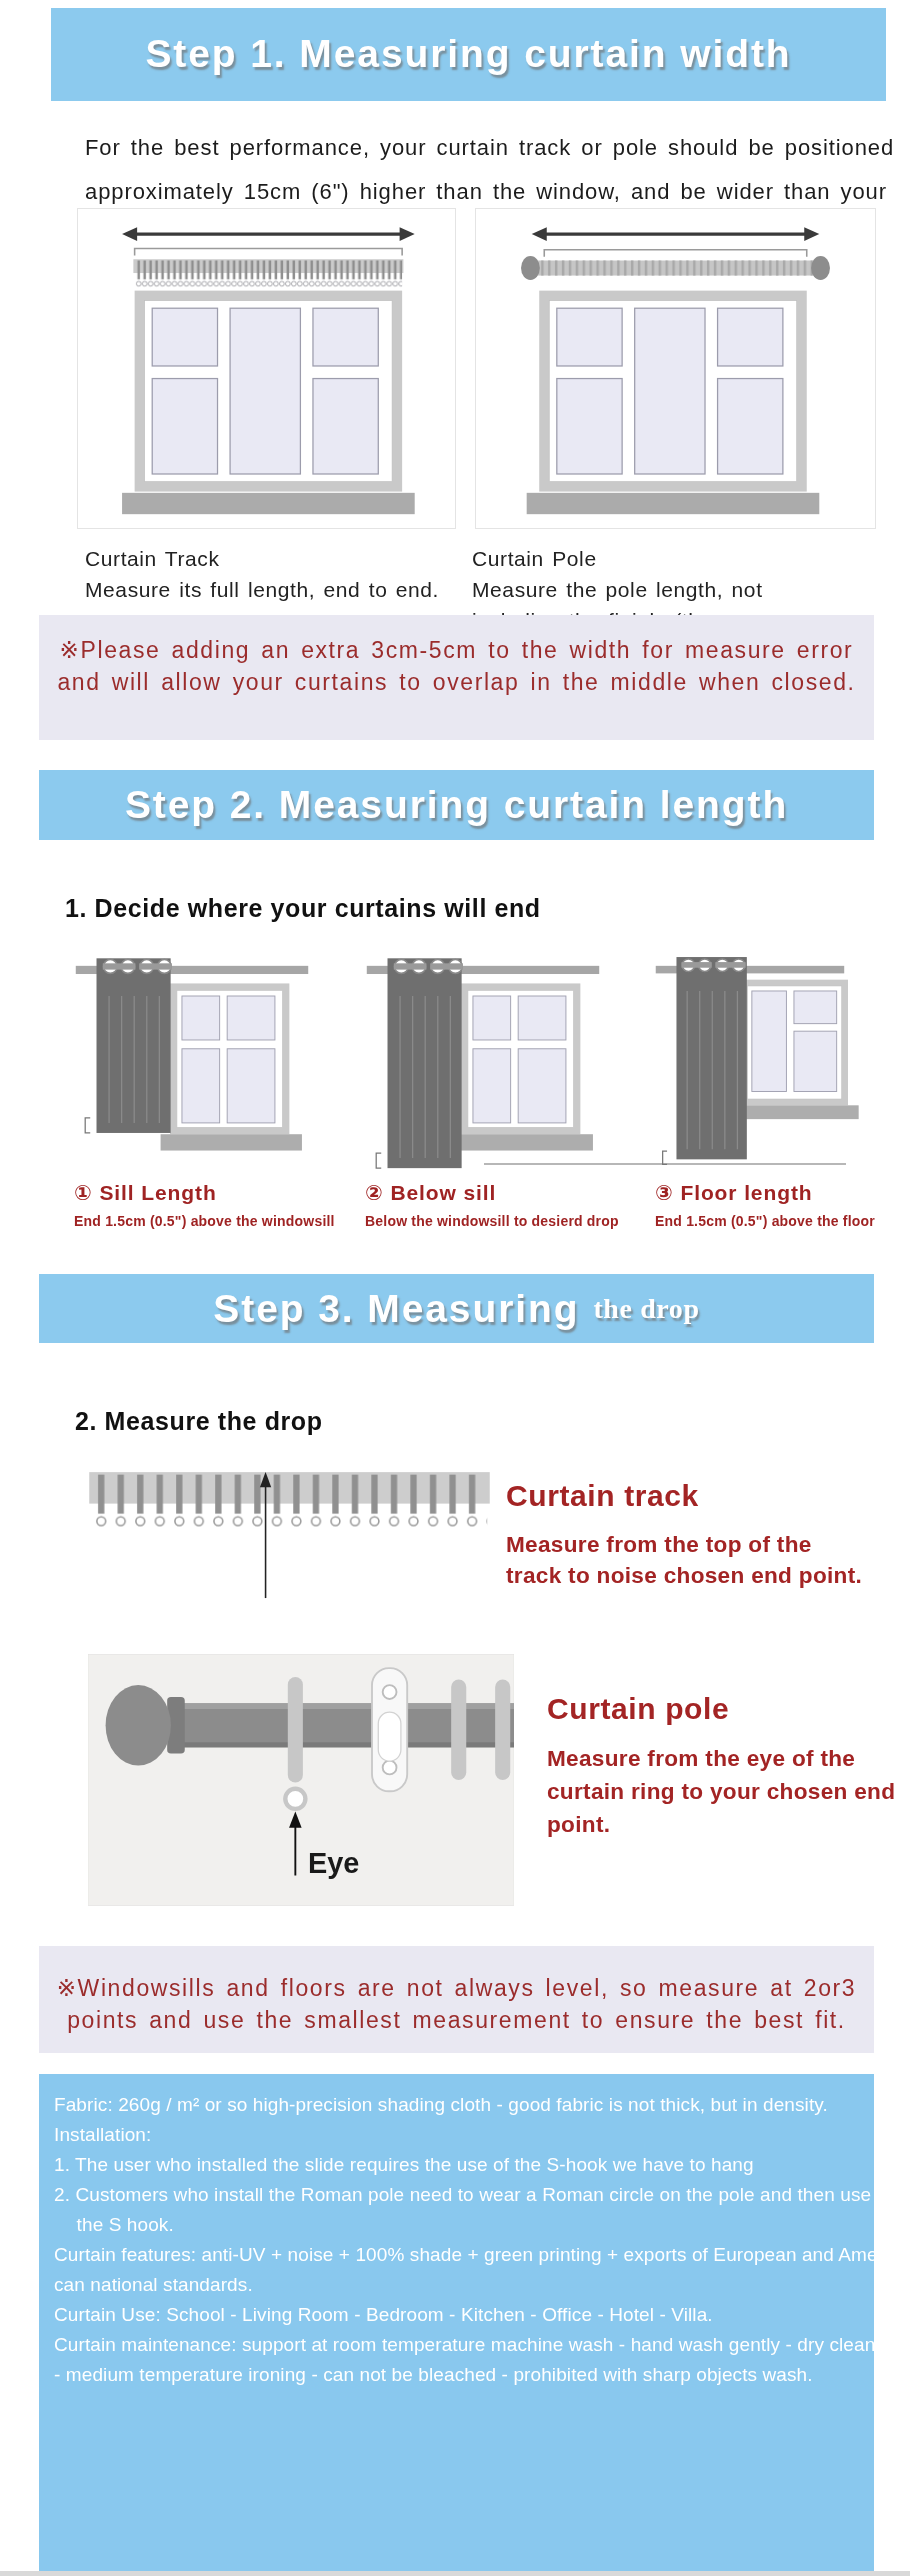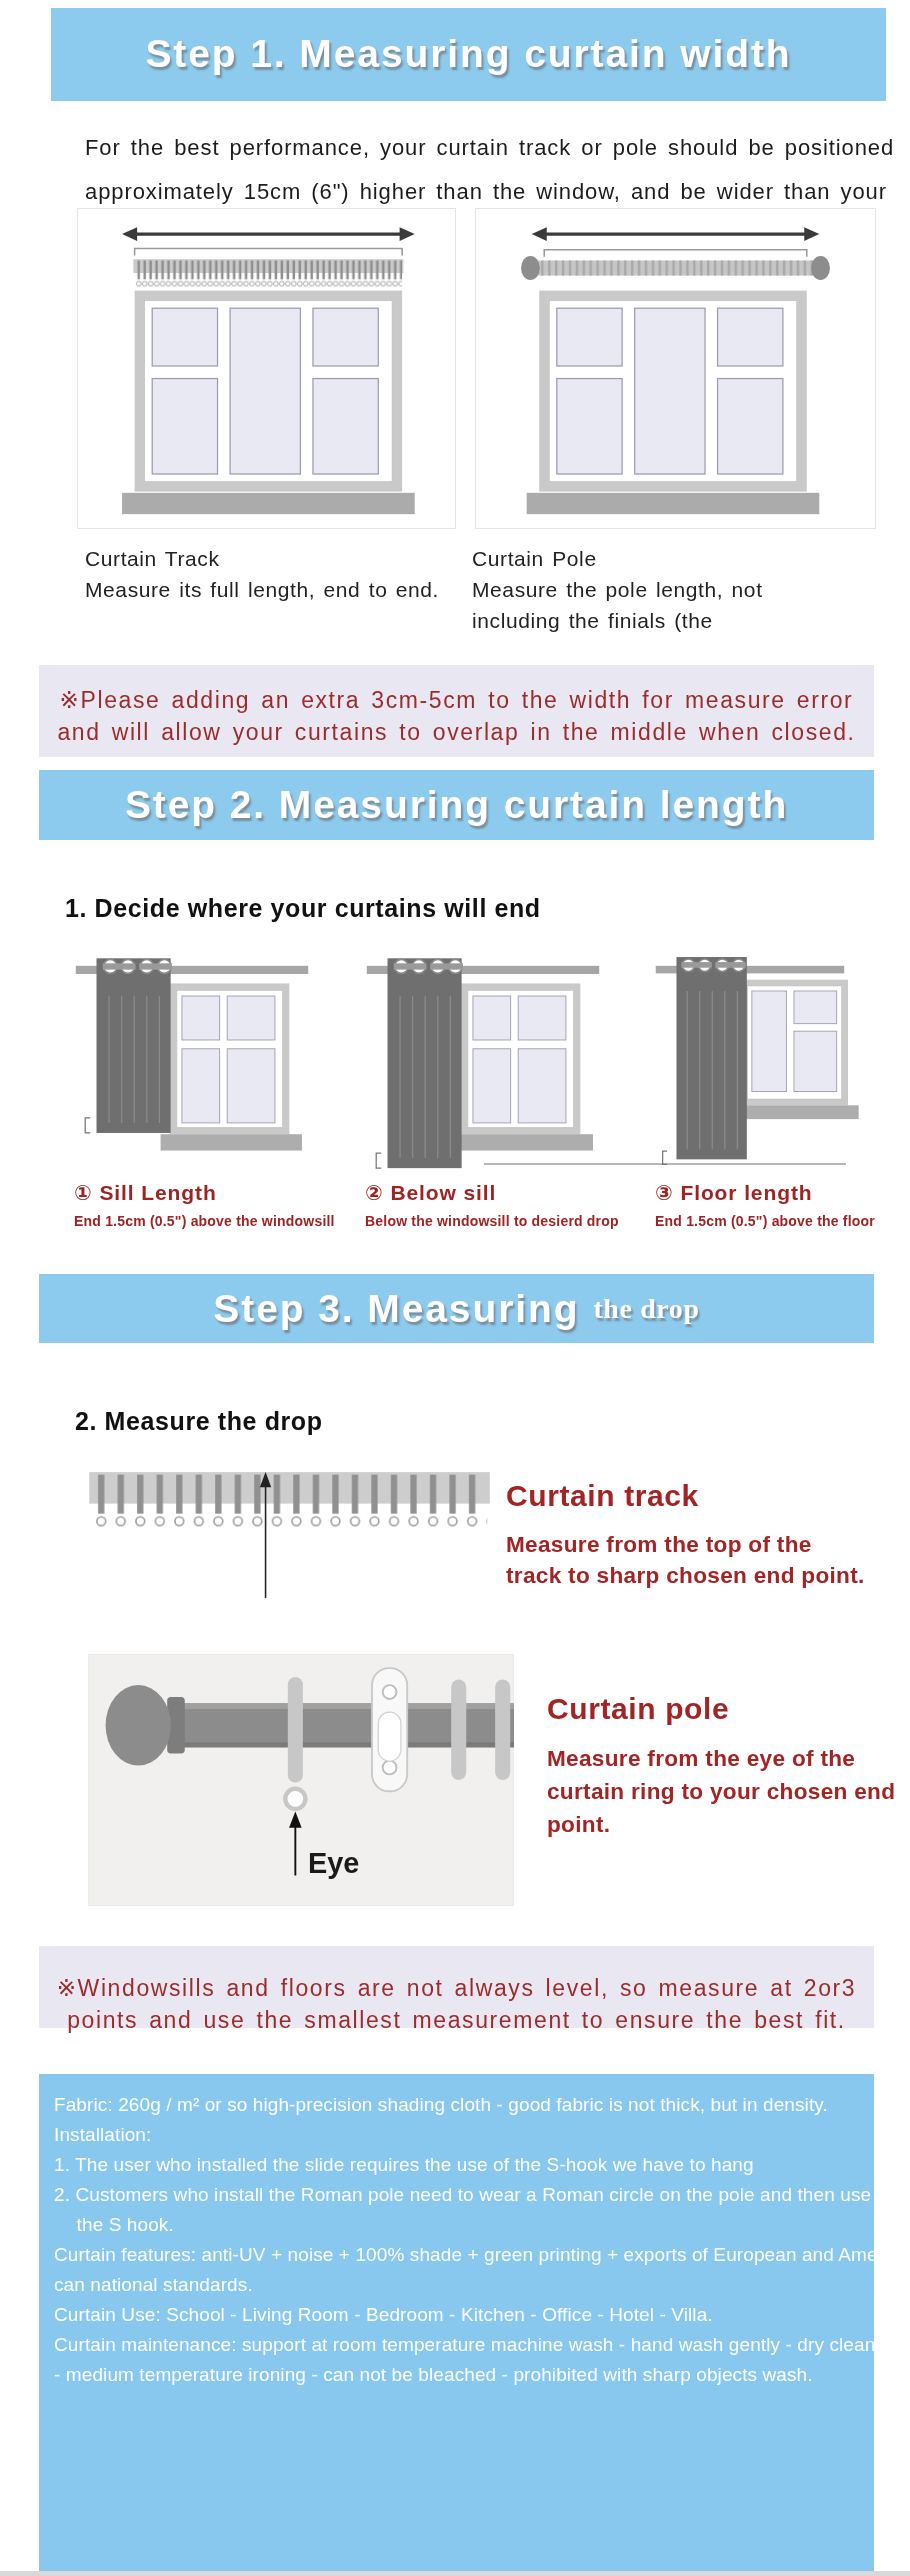--- a/index.html
+++ b/index.html
@@ -35,22 +35,22 @@
   .figbox.right{left:475px;width:399px;}
 
   .figcap{top:543px;color:#222222;font-size:21px;line-height:31px;letter-spacing:0.6px;word-spacing:1.9px;}
   .figcap.track{left:85px;} .figcap.pole{left:472px;}
 
   
   .note{
     left:39px;width:835px;background:#E9E8F2;text-align:center;
     color:#9B2C2C;font-size:23px;line-height:32px;letter-spacing:1.6px;word-spacing:3.1px;
   }
-  .note1{top:665px;height:92px;padding-top:19px;box-sizing:border-box;}
-  .note2{top:1946px;height:82px;padding-top:26.4px;box-sizing:border-box;}
+  .note1{top:615px;height:125px;padding-top:19px;box-sizing:border-box;}
+  .note2{top:1946px;height:107px;padding-top:26.4px;box-sizing:border-box;}
 
   .subhead{font-weight:bold;color:#111111;font-size:25px;letter-spacing:0.6px;}
 
   
   .optcap{top:1181px;}
   .optcap .t{font-size:21px;font-weight:bold;color:#9F2323;letter-spacing:0.9px;}
   .optcap .d{font-size:14px;font-weight:bold;color:#9F2323;margin-top:7.5px;letter-spacing:0.2px;}
 
   
   .redblock h3{margin:0;font-size:30px;font-weight:bold;color:#A32424;letter-spacing:0.6px;}
@@ -299,21 +299,21 @@
       <g>
         <line x1="282" y1="26" x2="282" y2="208" stroke="#222222" stroke-width="2.5"></line>
         <polygon points="282,8 273,32 291,32" fill="#222222"></polygon>
       </g>
     </svg>
   </div>
   <div class="abs redblock track" style="left:506px;top:1479px;">
     <h3 class="nowrap">Curtain track</h3>
     <div class="lines">
       <div class="nowrap">Measure from the top of the</div>
-      <div class="nowrap">track to sharp chosen end point.</div>
+      <div class="nowrap">track to noise chosen end point.</div>
     </div>
   </div>
 
   <div class="abs" style="left:62px;top:1654px;padding-left:26px;">
     <svg width="426" height="252" viewBox="0 0 678 400">
       <rect x="0" y="0" width="678" height="400" fill="#F1F0EE" stroke="#E2E1DF"></rect>
       <g>
         <rect x="150" y="78" width="528" height="70" fill="#8C8C8C"></rect>
         <rect x="150" y="78" width="528" height="9" fill="#A0A0A0"></rect>
         <rect x="150" y="140" width="528" height="8" fill="#7A7A7A"></rect>

